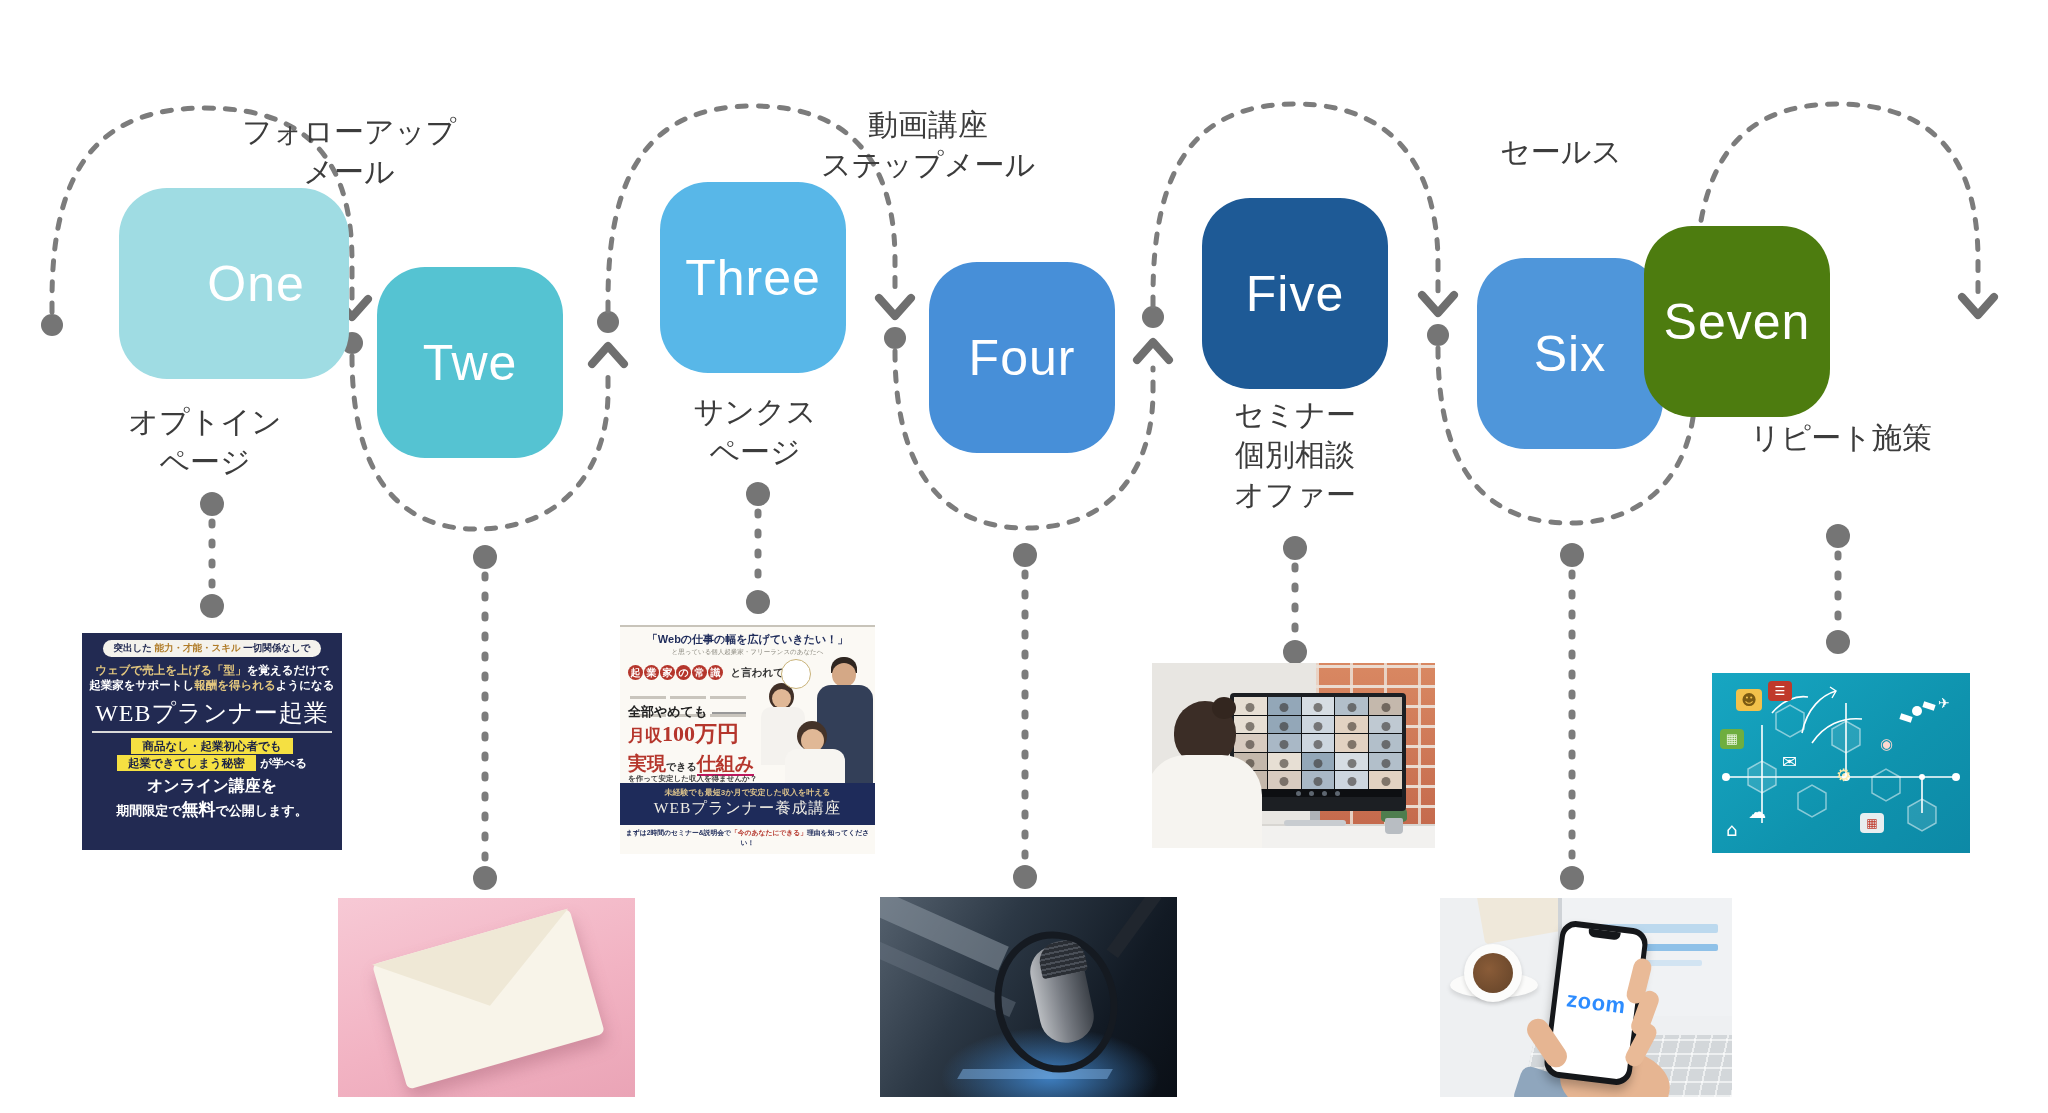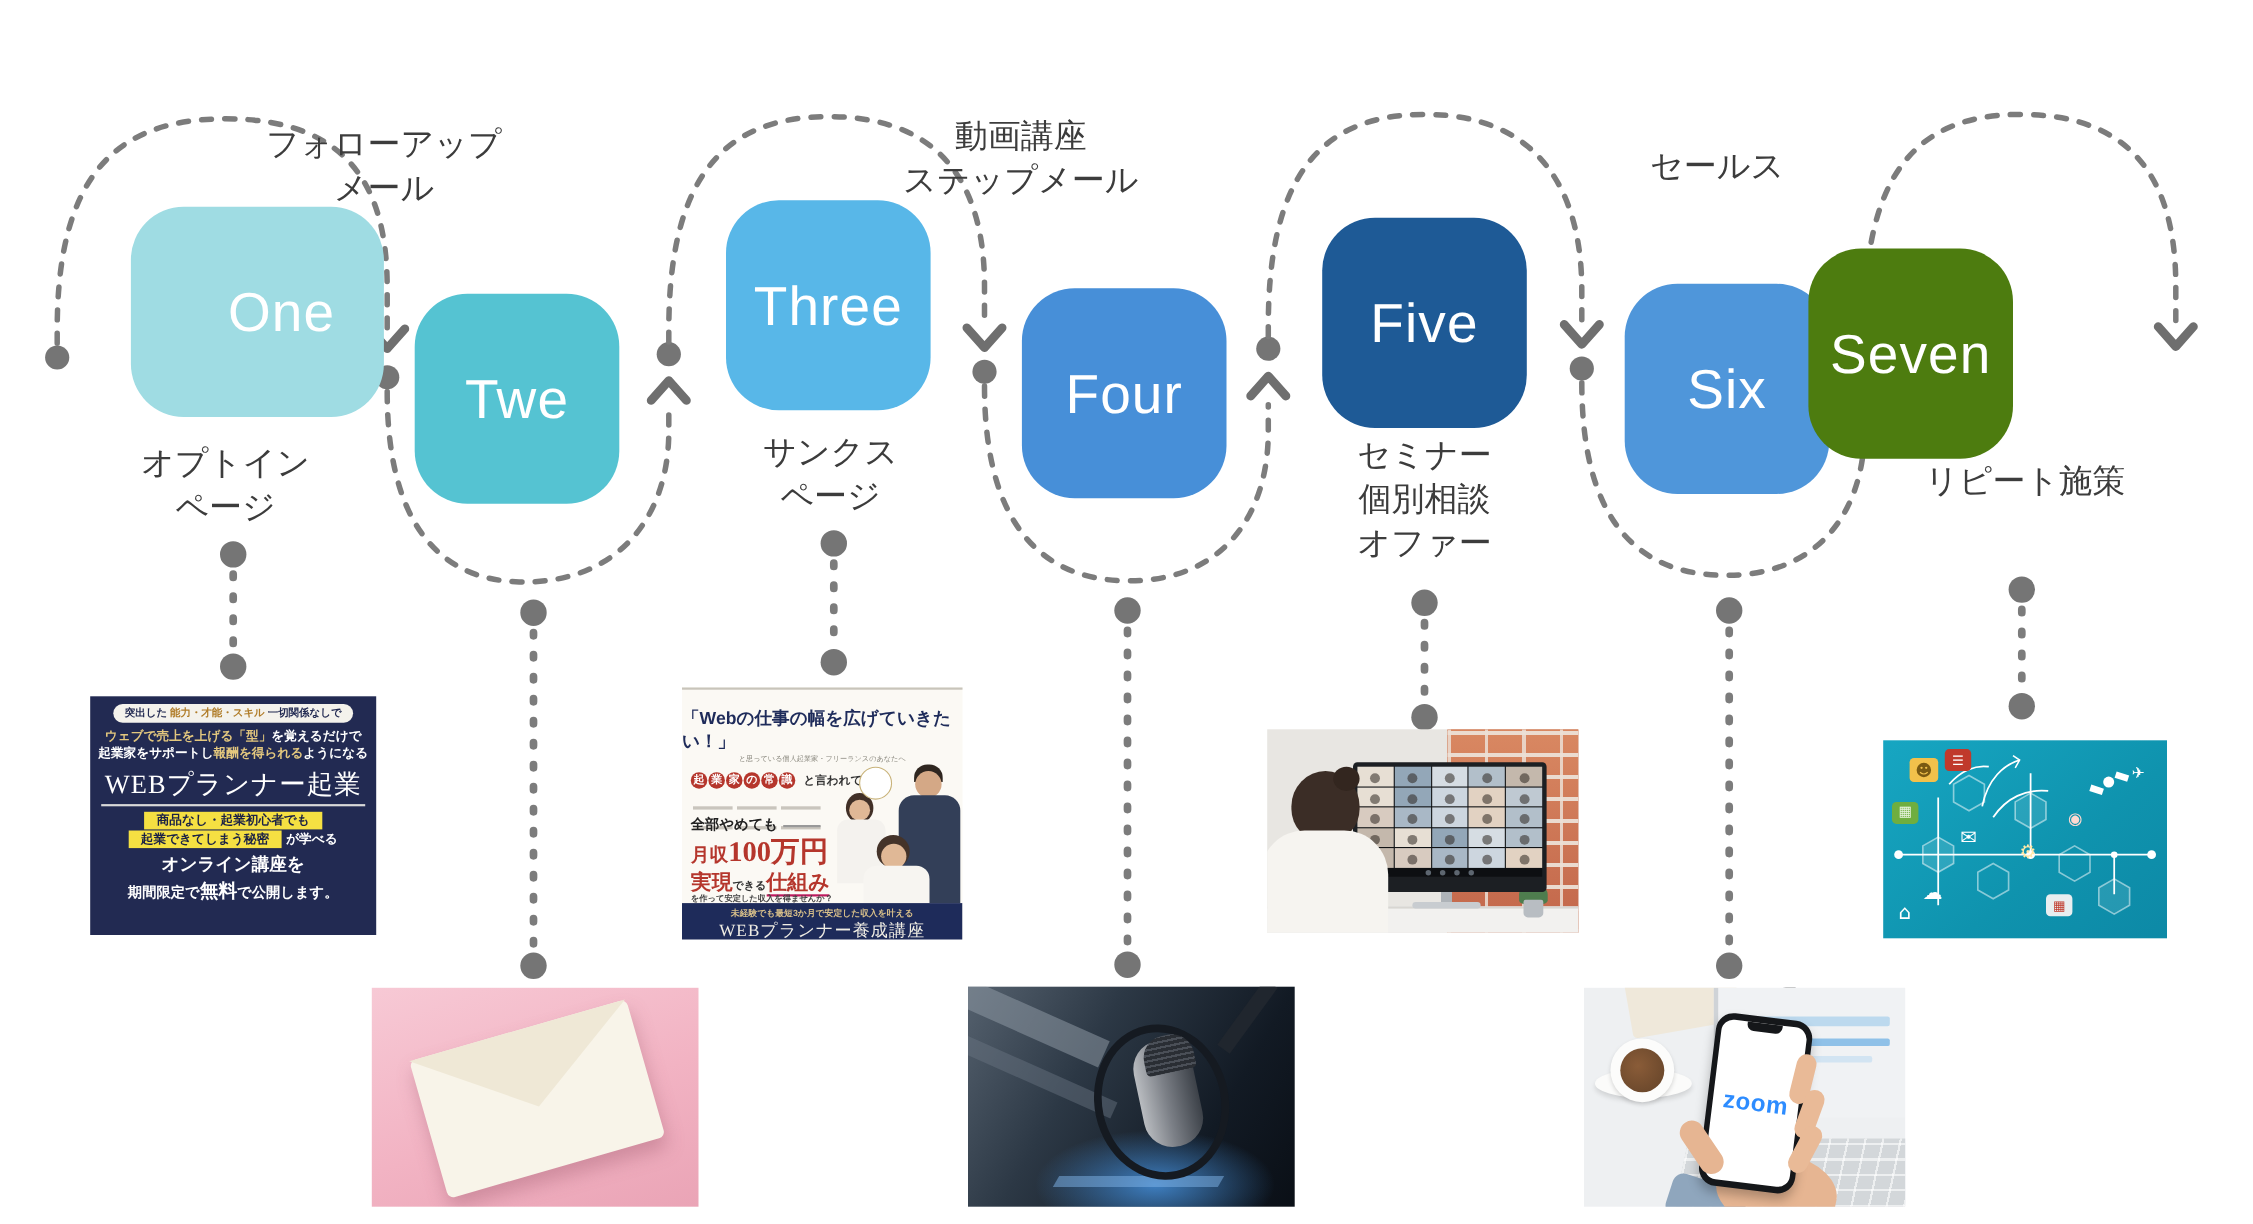--- a/index.html
+++ b/index.html
@@ -51,36 +51,36 @@
   
   .envelope-card{left:338px;top:898px;width:297px;height:199px;background:linear-gradient(160deg,#f7c9d5 0%,#f2b3c3 55%,#eaa4b6 100%);}
   .env-body{position:absolute;left:48px;top:36px;width:205px;height:130px;background:#f8f4e9;border-radius:6px;
             transform:rotate(-16deg);box-shadow:0 10px 16px rgba(150,80,100,.35);}
   .env-flap{position:absolute;left:0;top:0;width:0;height:0;
             border-left:102px solid transparent;border-right:102px solid transparent;
             border-top:72px solid #efe8d6;}
 
   
   .thanks{left:620px;top:625px;width:255px;height:227px;background:#fbf9f4;border-top:2px solid #c8c4ba;color:#222;}
-  .thanks .hdr{margin-top:16px;text-align:left;font-size:16px;font-weight:bold;color:#1e2b5a;}
+  .thanks .hdr{margin-top:5px;text-align:center;font-size:11px;font-weight:bold;color:#1e2b5a;}
   .thanks .sub{text-align:center;font-size:6.5px;color:#8a887e;margin-top:1px;}
   .thanks .mainarea{position:relative;height:126px;}
   .circle-row{position:absolute;left:8px;top:6px;white-space:nowrap;}
   .rc{display:inline-block;width:15px;height:15px;line-height:15px;border-radius:50%;background:#b5362c;
       color:#fff;font-size:10px;font-weight:bold;text-align:center;margin-right:1px;vertical-align:middle;}
   .circle-sfx{font-size:10.5px;font-weight:bold;color:#333;margin-left:2px;vertical-align:middle;}
   .badge-circle{position:absolute;right:64px;top:2px;width:28px;height:28px;border-radius:50%;background:#fff;
       border:1px solid #c9b37a;}
   .checkrow{position:absolute;left:10px;top:30px;width:135px;}
   .checkrow i{display:inline-block;width:36px;height:3px;background:#c9c5bd;margin:2px 4px 2px 0;}
   .zenbu{position:absolute;left:8px;top:46px;font-size:13px;font-weight:bold;color:#222;}
   .zenbu:after{content:"";display:inline-block;width:34px;height:2px;background:#999;vertical-align:middle;margin-left:5px;}
   .gesshu{position:absolute;left:8px;top:62px;color:#b5362c;font-family:"Liberation Serif","DejaVu Serif",serif;font-weight:bold;}
   .gesshu .sm{font-size:17px;}
-  .gesshu .bg{font-size:26px;}
+  .gesshu .bg{font-size:22px;}
   .jitsugen{position:absolute;left:8px;top:94px;font-family:"Liberation Serif","DejaVu Serif",serif;font-weight:bold;}
   .jitsugen .rd{color:#b5362c;font-size:19px;}
   .jitsugen .dk{color:#333;font-size:10px;}
   .jitsugen .ul{border-bottom:2px solid #be185d;}
   .tsukutte{position:absolute;left:8px;top:117px;font-size:7.5px;color:#444;font-weight:bold;}
   .b2-people{position:absolute;right:0;top:0;width:112px;height:126px;}
   .b2-man-hair{position:absolute;right:18px;top:0;width:26px;height:16px;background:#2f2620;border-radius:12px 12px 0 0;}
   .b2-man-head{position:absolute;right:19px;top:6px;width:24px;height:24px;background:#d4a886;border-radius:50%;}
   .b2-man-body{position:absolute;right:2px;top:28px;width:56px;height:98px;background:#333f58;border-radius:14px 14px 0 0;}
   .b2-w1-hair{position:absolute;left:6px;top:26px;width:25px;height:27px;background:#413027;border-radius:50%;}

